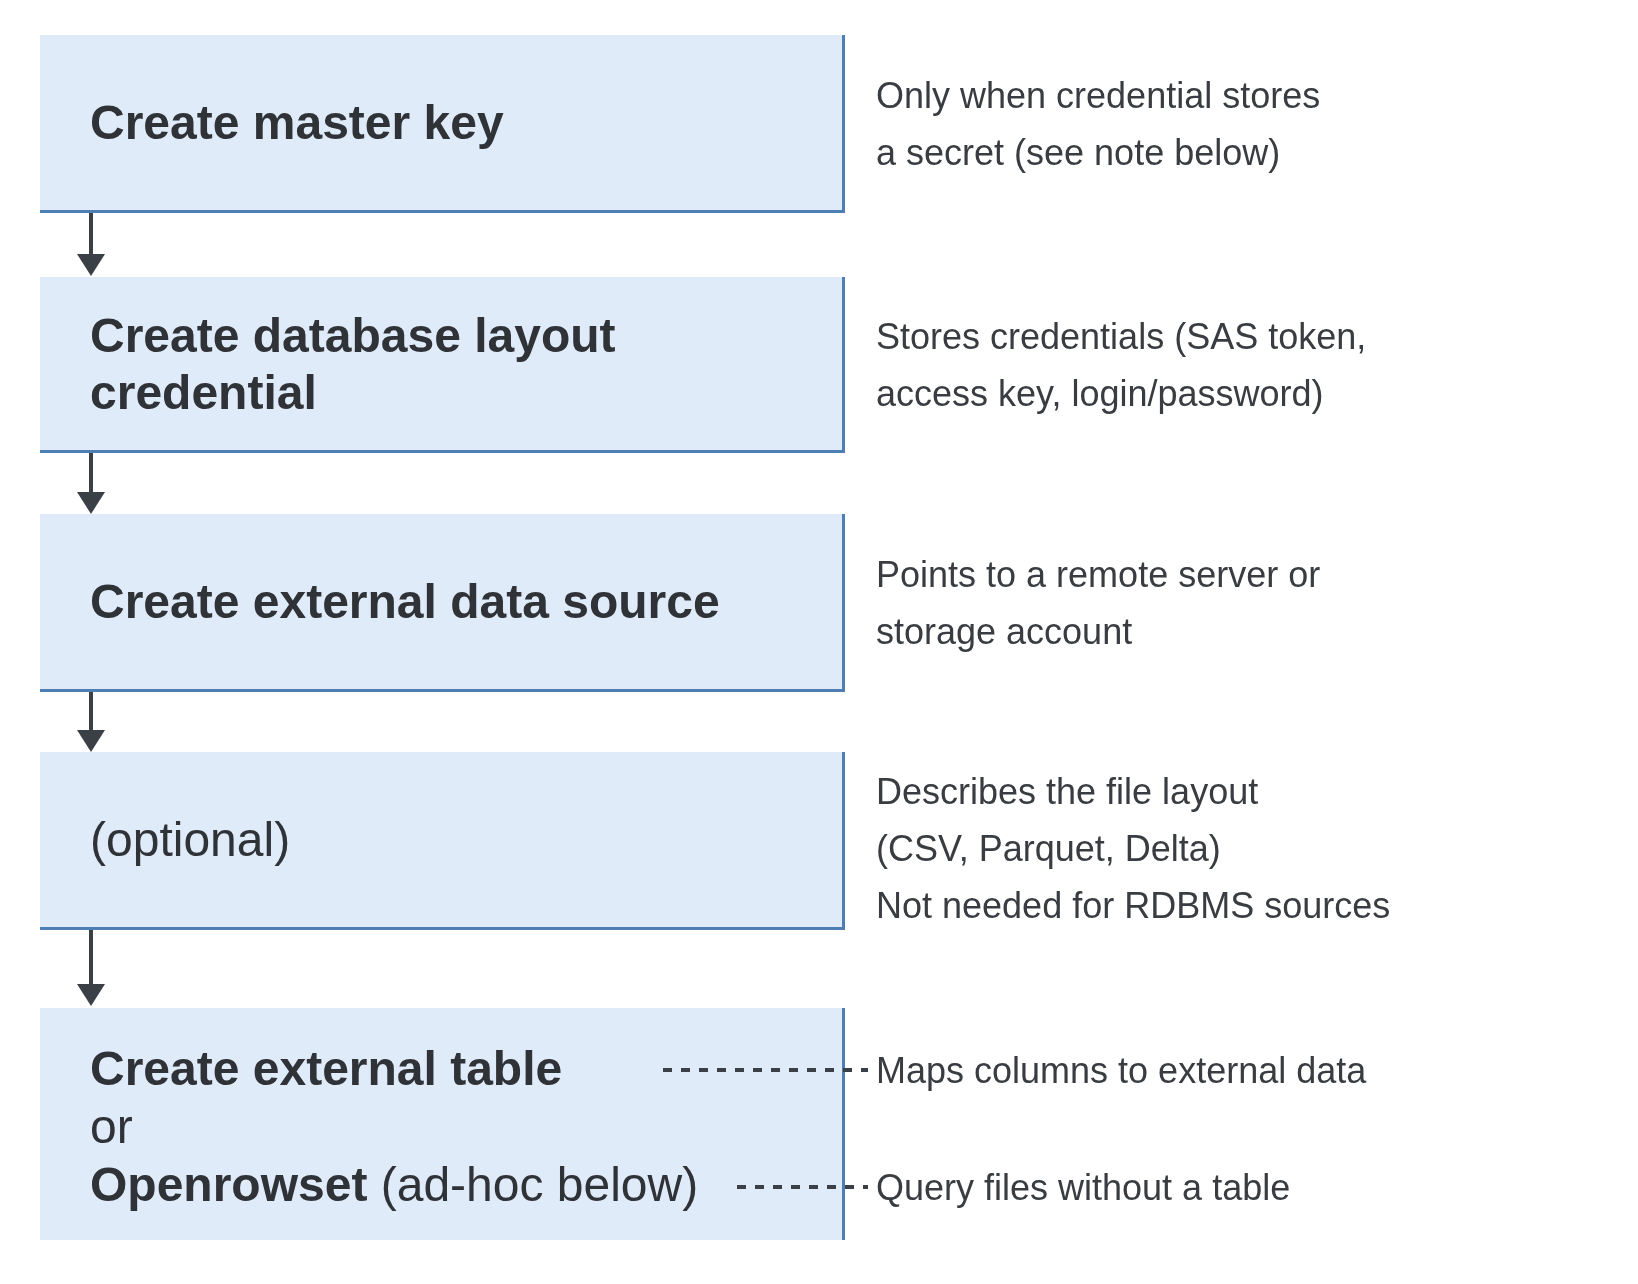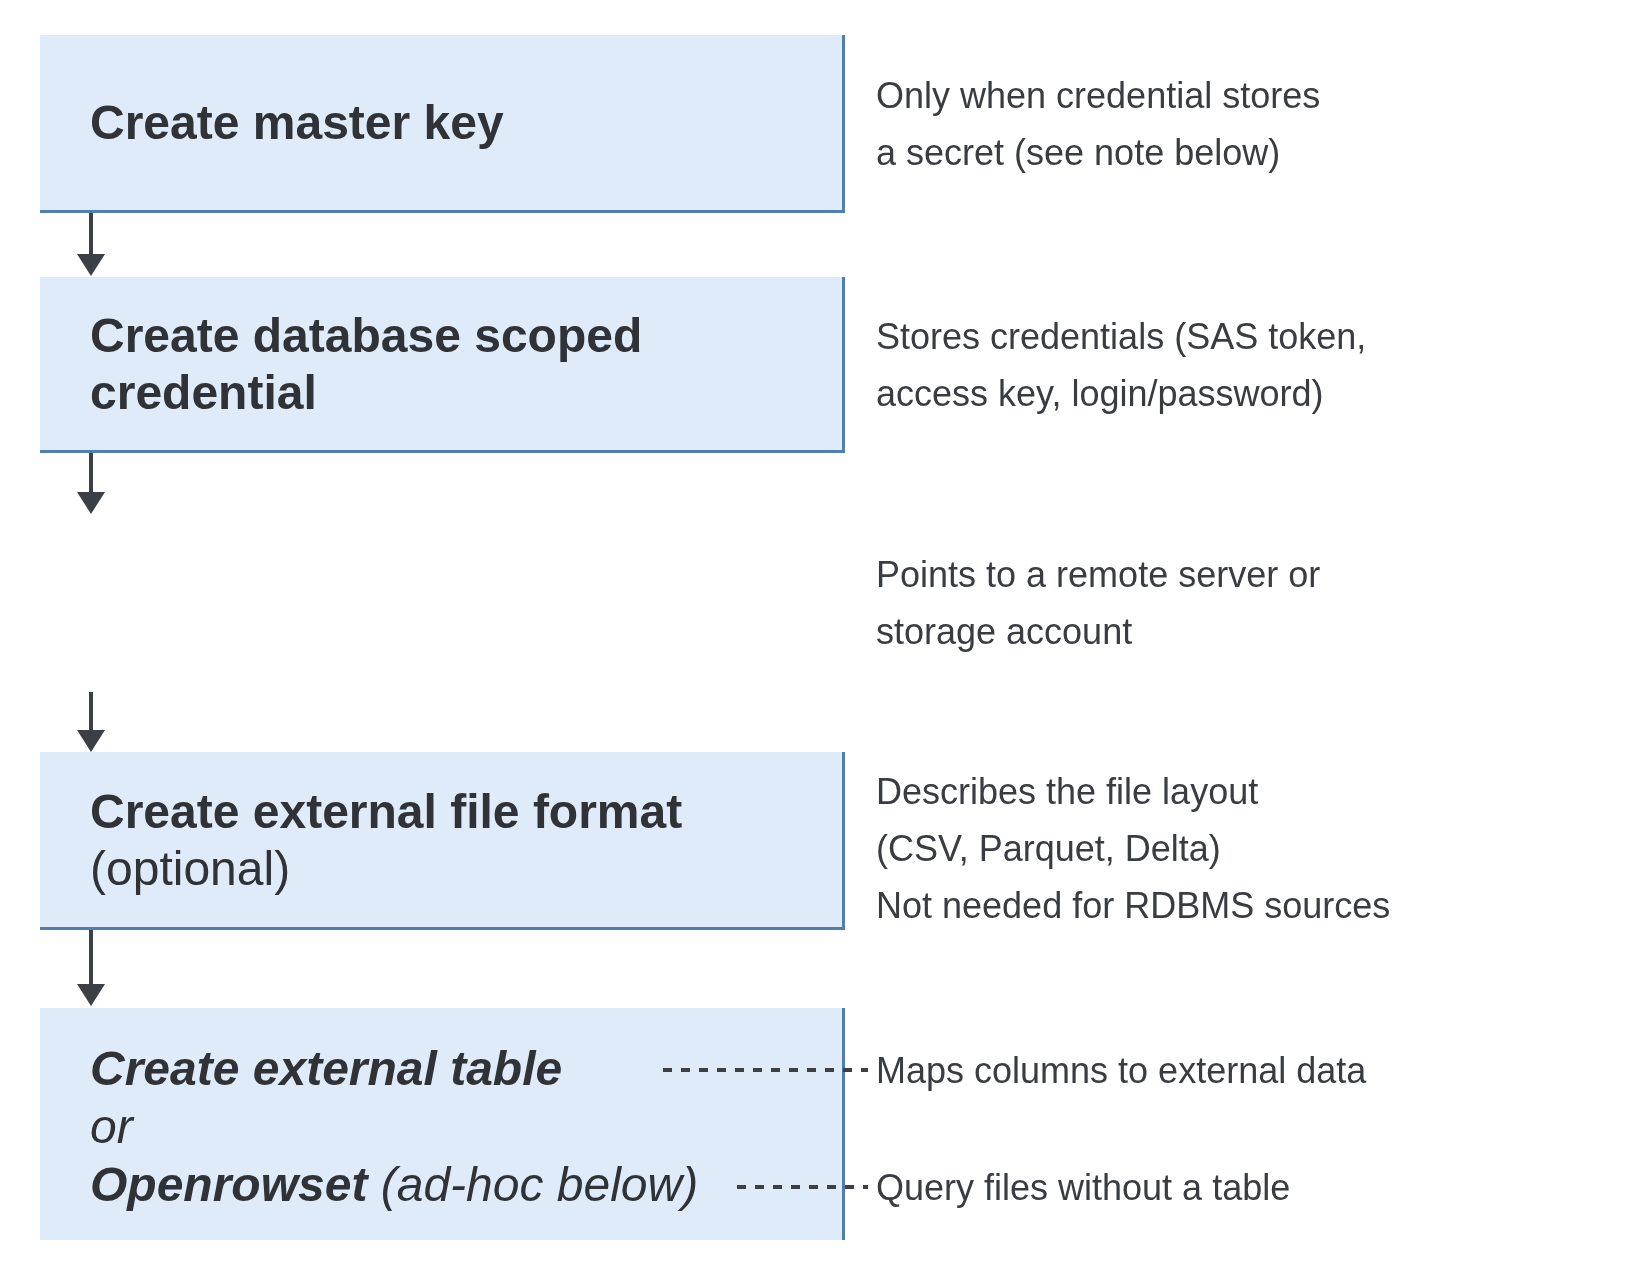--- a/index.html
+++ b/index.html
@@ -46,21 +46,20 @@
     font-weight: 400;
     color: var(--title-text);
     white-space: pre-line;
   }
   .box5-line {
     font-size: 48px;
     line-height: 58px;
     font-weight: 400;
     color: var(--title-text);
     white-space: pre;
-    font-style: italic;
   }
   .box5-line .b { font-weight: 700; }
   .arrow {
     position: absolute;
     left: 77px;
     width: 28px;
   }
   .arrow-line {
     position: absolute;
     left: 12px;
@@ -103,37 +102,39 @@
   <div class="box" style="top:35px;height:178px">
     <div class="box-title">Create master key</div>
   </div>
 
   <div class="arrow" style="top:213px;height:63px">
     <div class="arrow-line"></div>
     <div class="arrow-head"></div>
   </div>
 
   <div class="box" style="top:277px;height:176px">
-    <div class="box-title">Create database scoped
+    <div class="box-title">Create database layout
 credential</div>
   </div>
 
   <div class="arrow" style="top:453px;height:61px">
     <div class="arrow-line"></div>
     <div class="arrow-head"></div>
   </div>
 
+  <div class="box" style="top:514px;height:178px">
+    <div class="box-title">Create external data source</div>
+  </div>
 
   <div class="arrow" style="top:692px;height:60px">
     <div class="arrow-line"></div>
     <div class="arrow-head"></div>
   </div>
 
   <div class="box" style="top:752px;height:178px">
-    <div class="box-title">Create external file format</div>
     <div class="box-sub">(optional)</div>
   </div>
 
   <div class="arrow" style="top:930px;height:76px">
     <div class="arrow-line"></div>
     <div class="arrow-head"></div>
   </div>
 
   <div class="box" style="top:1008px;height:240px">
     <div class="box5-line"><span class="b">Create external table</span></div>

